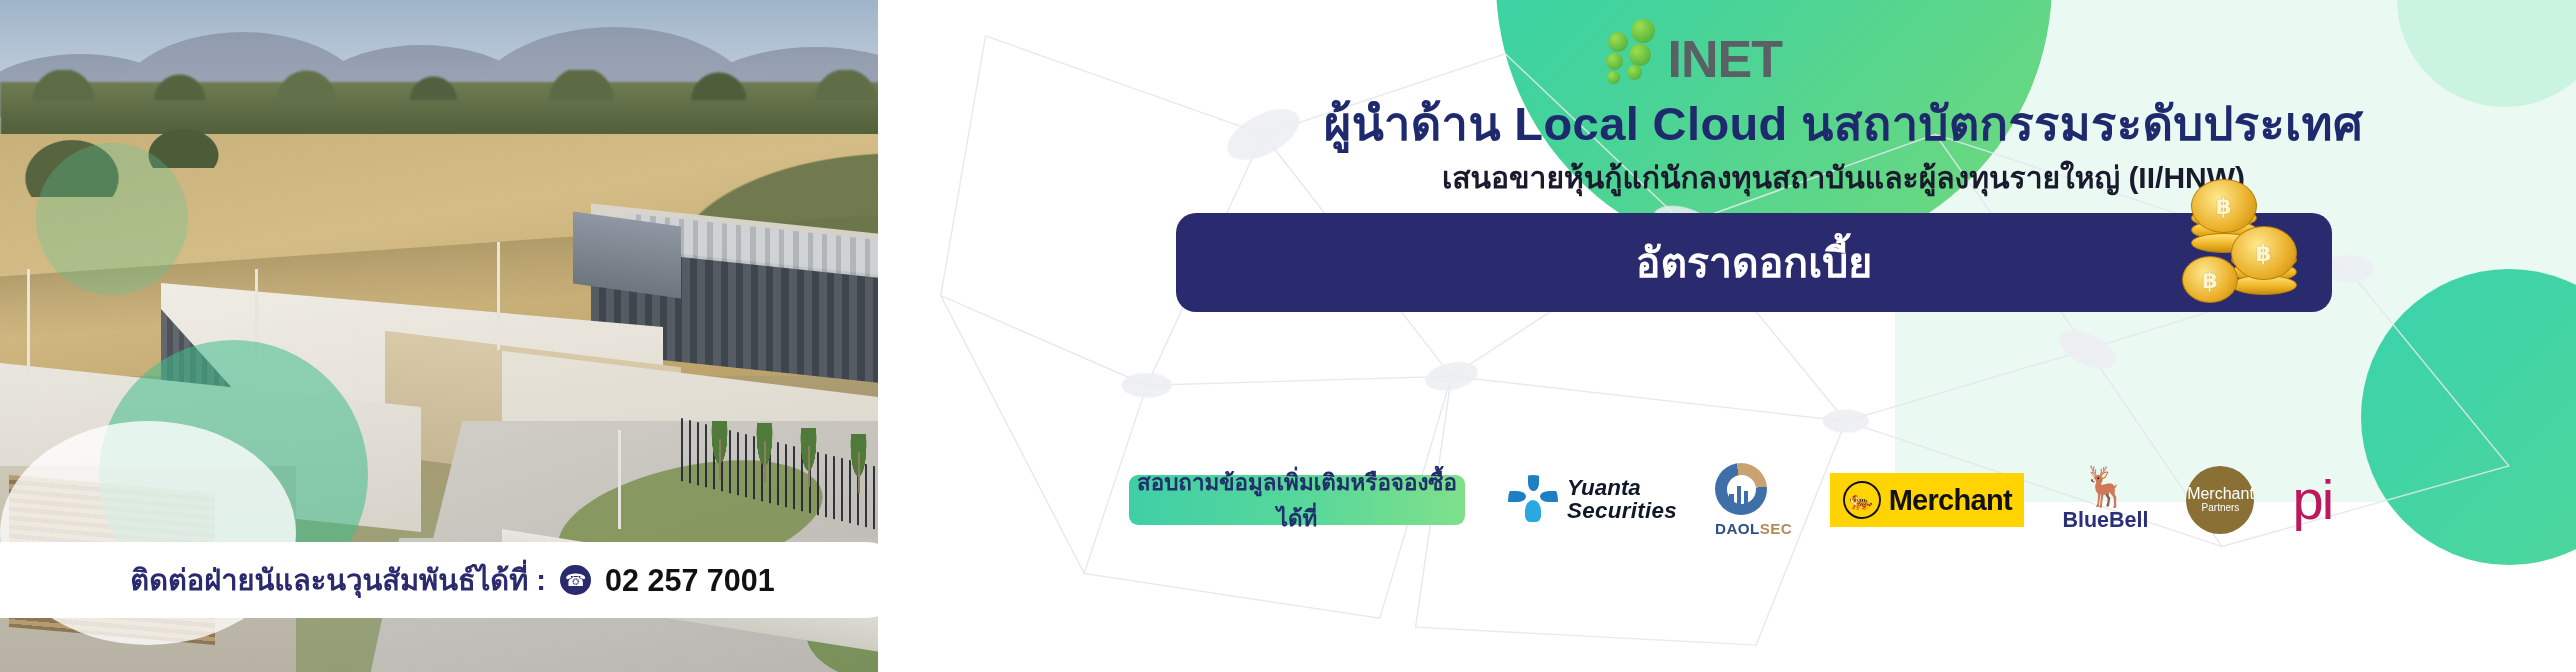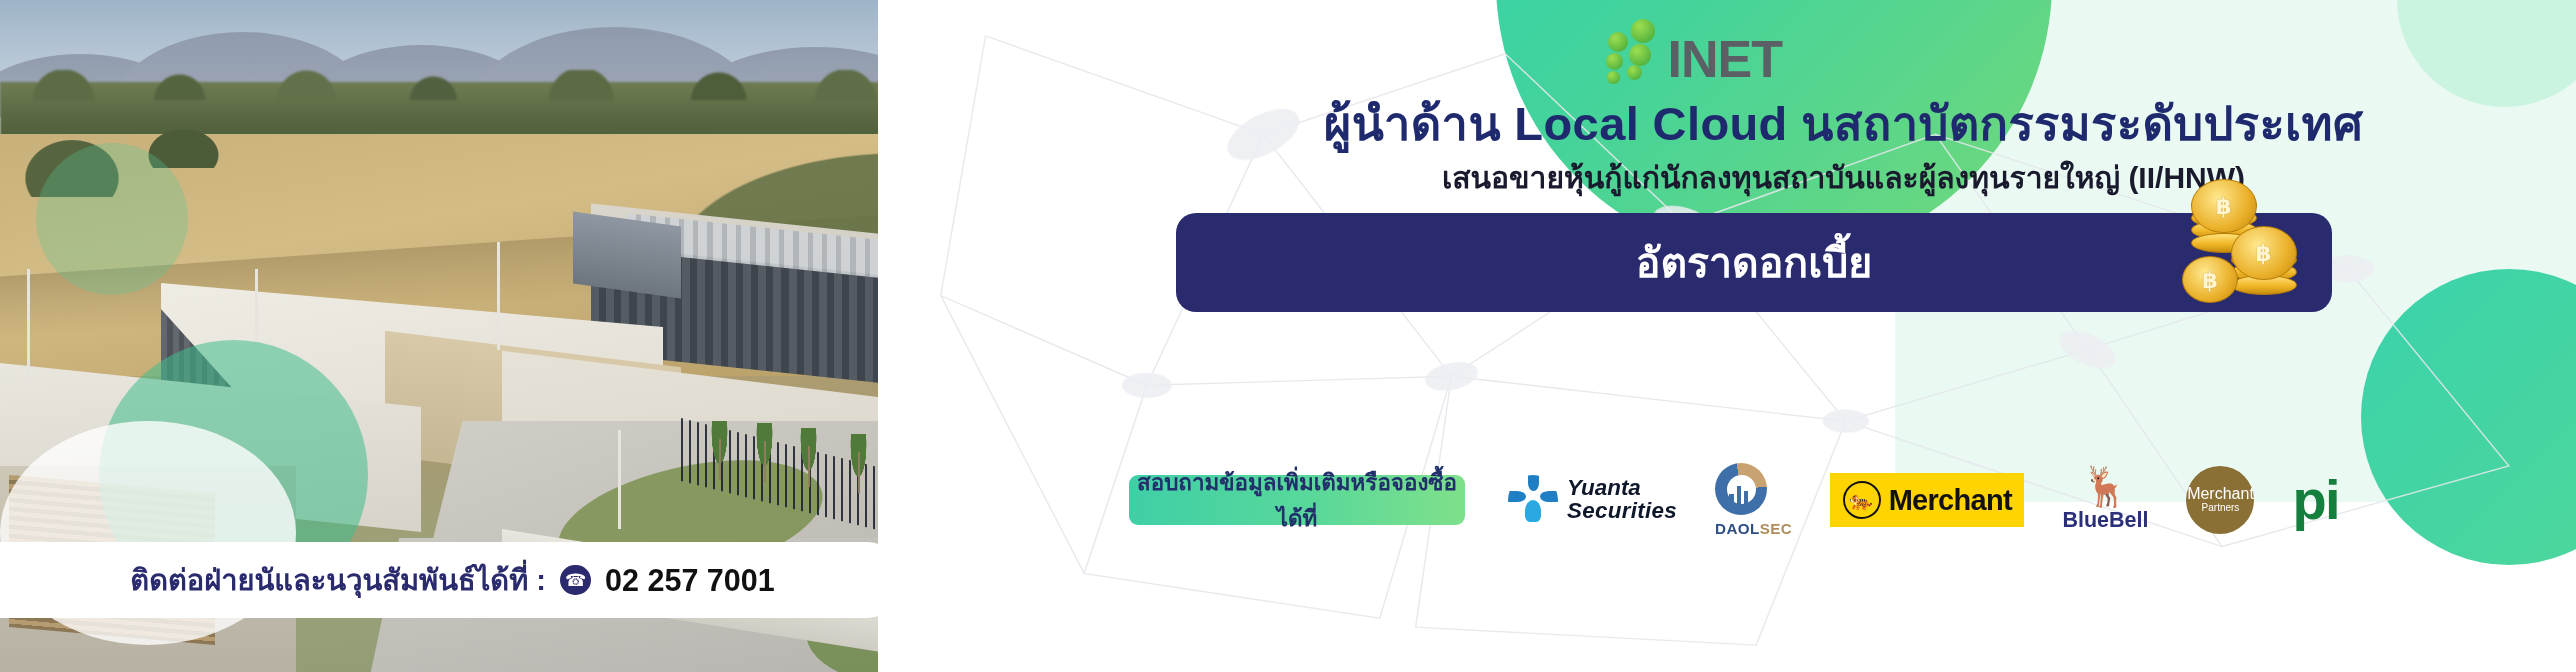--- a/index.html
+++ b/index.html
@@ -196,21 +196,21 @@
   .bb-mark{font-size:39px;color:#2b2f7a;line-height:1;}
   .bb-txt{font-size:21.5px;font-weight:bold;color:#2b2f7a;margin-top:1.8px;}
 
   
   .mp{width:68px;height:68px;border-radius:50%;background:#8b7036;color:#fff;
     display:flex;flex-direction:column;align-items:center;justify-content:center;}
   .mp-1{font-size:16px;line-height:1.05;}
   .mp-2{font-size:10px;line-height:1.05;}
 
   
-  .pi-txt{font-size:56px;font-weight:bold;color:#15803d;line-height:.85;letter-spacing:-1.8px;}
+  .pi-txt{font-size:56px;font-weight:normal;color:#be185d;line-height:.85;letter-spacing:-1.8px;}
 
   
   .contact-card{position:absolute;left:0px;top:542px;width:905px;height:76px;background:#ffffff;
     border-radius:0 38px 38px 0;display:flex;align-items:center;justify-content:center;gap:14.3px;}
   .contact-text{font-size:29px;font-weight:bold;color:#2a2a6e;}
   .phone-badge{width:30.5px;height:30.5px;border-radius:50%;background:#2a2a6e;color:#fff;
     display:flex;align-items:center;justify-content:center;font-size:17px;}
   .contact-num{font-size:30.5px;font-weight:bold;color:#111;}
 </style>
 </head>

